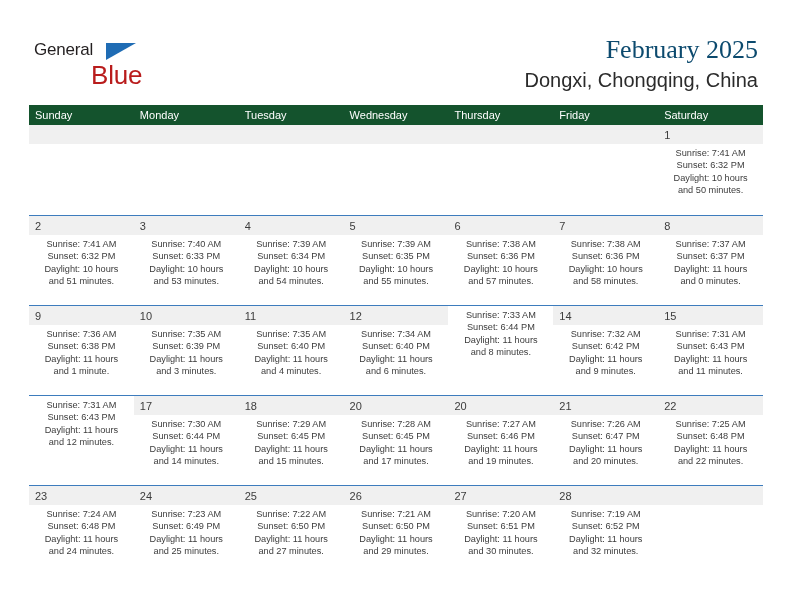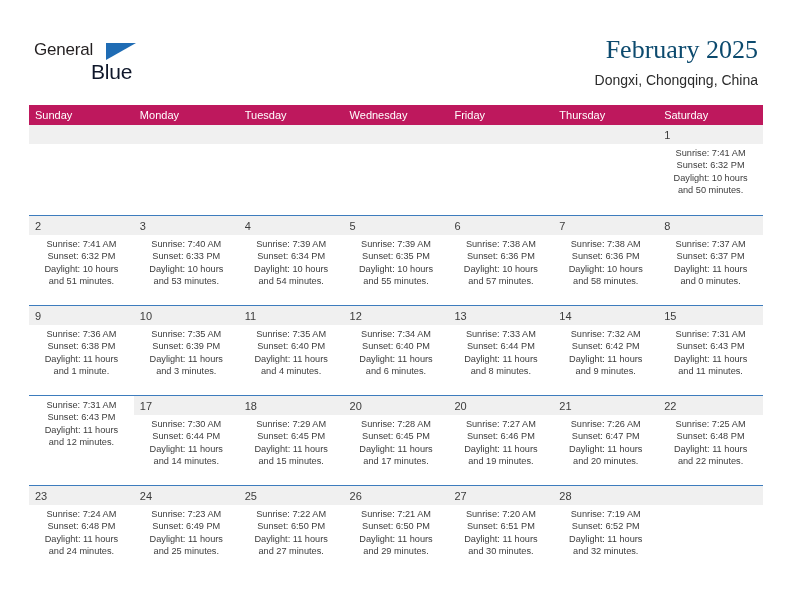--- a/index.html
+++ b/index.html
@@ -50,58 +50,58 @@
     top: 3px;
     width: 0;
     height: 0;
     border-left: 30px solid #1f6cb4;
     border-bottom: 17px solid transparent;
   }
   .logo-blue {
     position: absolute;
     left: 57px;
     top: 20px;
-    font-size: 21px;
+    font-size: 26px;
     letter-spacing: -0.2px;
-    color: #0f172a;
+    color: #b91c1c;
     font-family: "Liberation Sans", sans-serif;
   }
 
   .title-block {
     position: absolute;
     right: 34px;
     top: 34px;
     text-align: right;
   }
   .cal-title {
     font-size: 26px;
     color: #0c4a6e;
     font-family: Liberation Serif, serif;
     line-height: 32px;
     white-space: nowrap;
   }
   .cal-subtitle {
-    font-size: 14px;
+    font-size: 20px;
     color: #2b2b2b;
     font-family: "Liberation Sans", sans-serif;
     line-height: 20px;
     margin-top: 4px;
     white-space: nowrap;
   }
 
   
   .calendar {
     position: absolute;
     left: 29px;
     top: 105px;
     width: 734px;
   }
   .dow-row {
     display: flex;
-    background: #be185d;
+    background: #14532d;
     height: 20px;
   }
   .dow {
     flex: 1 1 0;
     color: #ffffff;
     font-size: 11px;
     line-height: 20px;
     padding-left: 6px;
     box-sizing: border-box;
     font-family: "Liberation Sans", sans-serif;
@@ -168,22 +168,22 @@
     </div>
 
   </div>
 
   <div class="calendar">
     <div class="dow-row" id="dow-row">
         <div class="dow">Sunday</div>
         <div class="dow">Monday</div>
         <div class="dow">Tuesday</div>
         <div class="dow">Wednesday</div>
+        <div class="dow">Thursday</div>
         <div class="dow">Friday</div>
-        <div class="dow">Thursday</div>
         <div class="dow">Saturday</div>
       </div>
     <div id="weeks-container">
         <div class="week-row">
           <div class="day-cell empty-cell">
             <div class="day-num-band"><span class="day-num"></span></div>
           </div>
           <div class="day-cell empty-cell">
             <div class="day-num-band"><span class="day-num"></span></div>
           </div>
@@ -305,21 +305,20 @@
           <div class="day-cell">
             <div class="day-num-band"><span class="day-num">12</span></div>
             <div class="day-body">
               <div class="day-line">Sunrise: 7:34 AM</div>
               <div class="day-line">Sunset: 6:40 PM</div>
               <div class="day-line">Daylight: 11 hours</div>
               <div class="day-line">and 6 minutes.</div>
             </div>
           </div>
           <div class="day-cell">
-            <div class="day-num-band"><span class="day-num">13</span></div>
             <div class="day-body">
               <div class="day-line">Sunrise: 7:33 AM</div>
               <div class="day-line">Sunset: 6:44 PM</div>
               <div class="day-line">Daylight: 11 hours</div>
               <div class="day-line">and 8 minutes.</div>
             </div>
           </div>
           <div class="day-cell">
             <div class="day-num-band"><span class="day-num">14</span></div>
             <div class="day-body">

